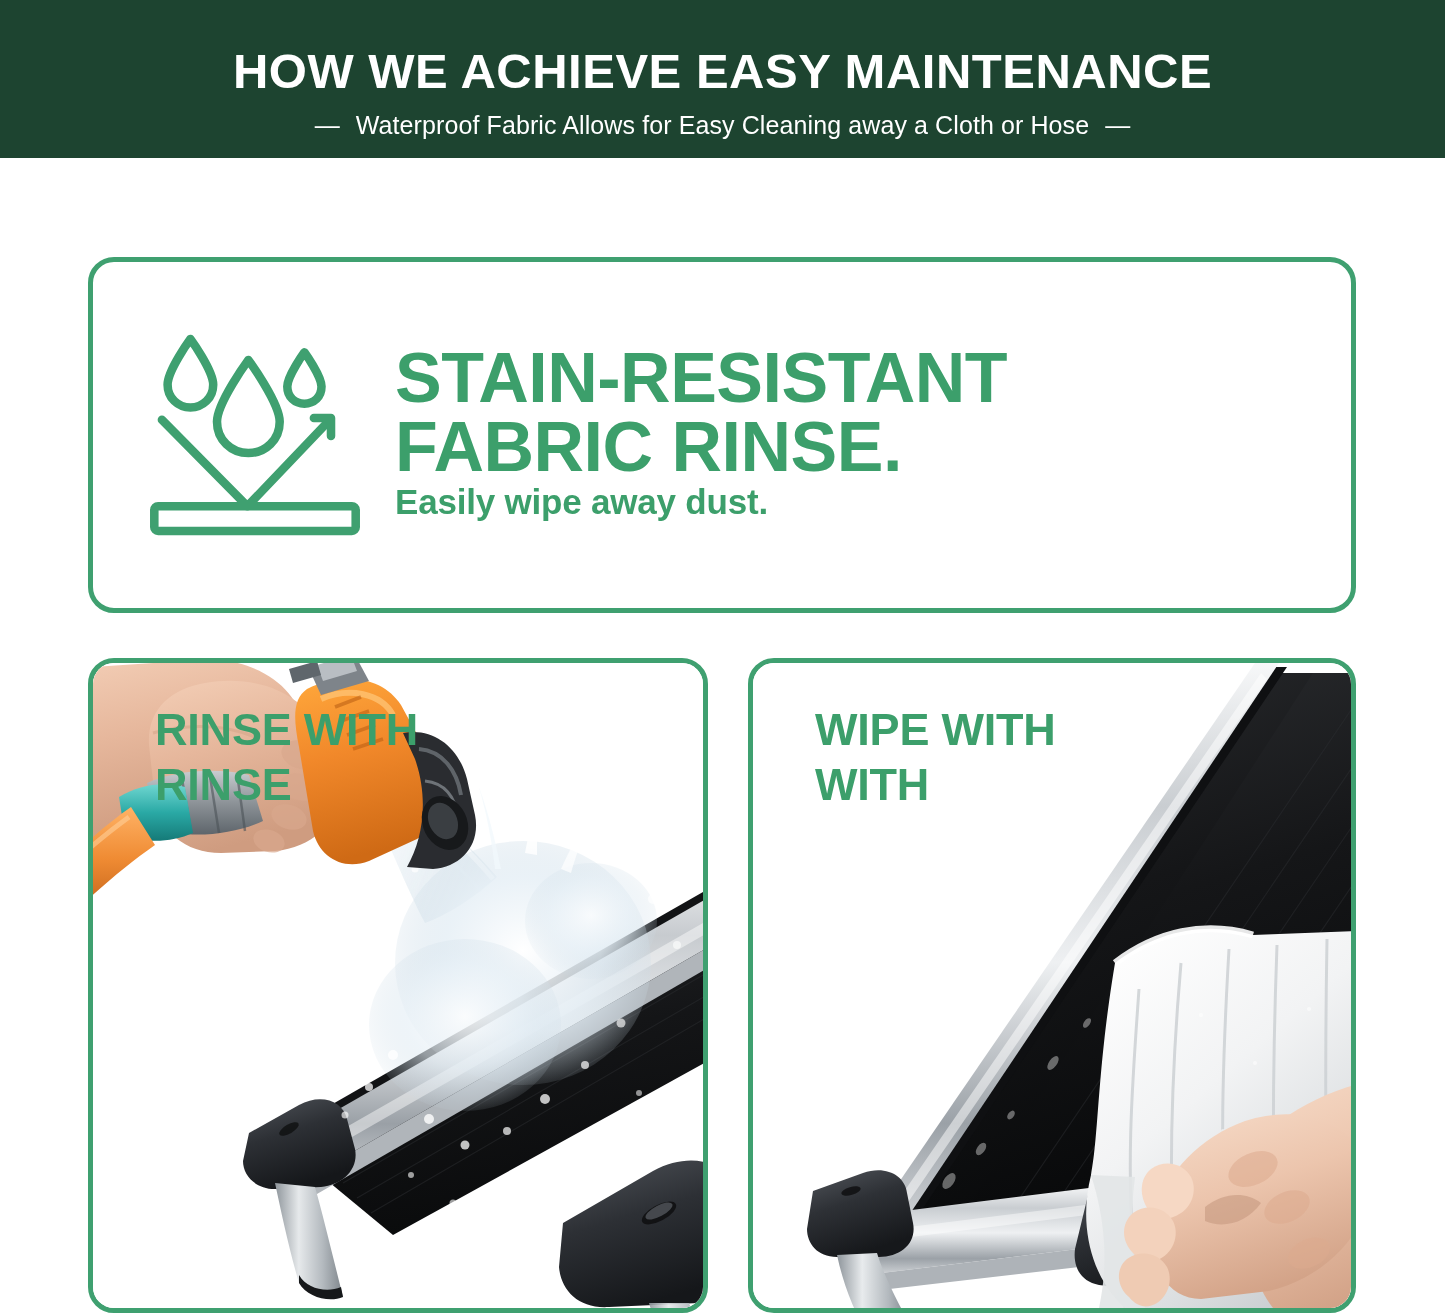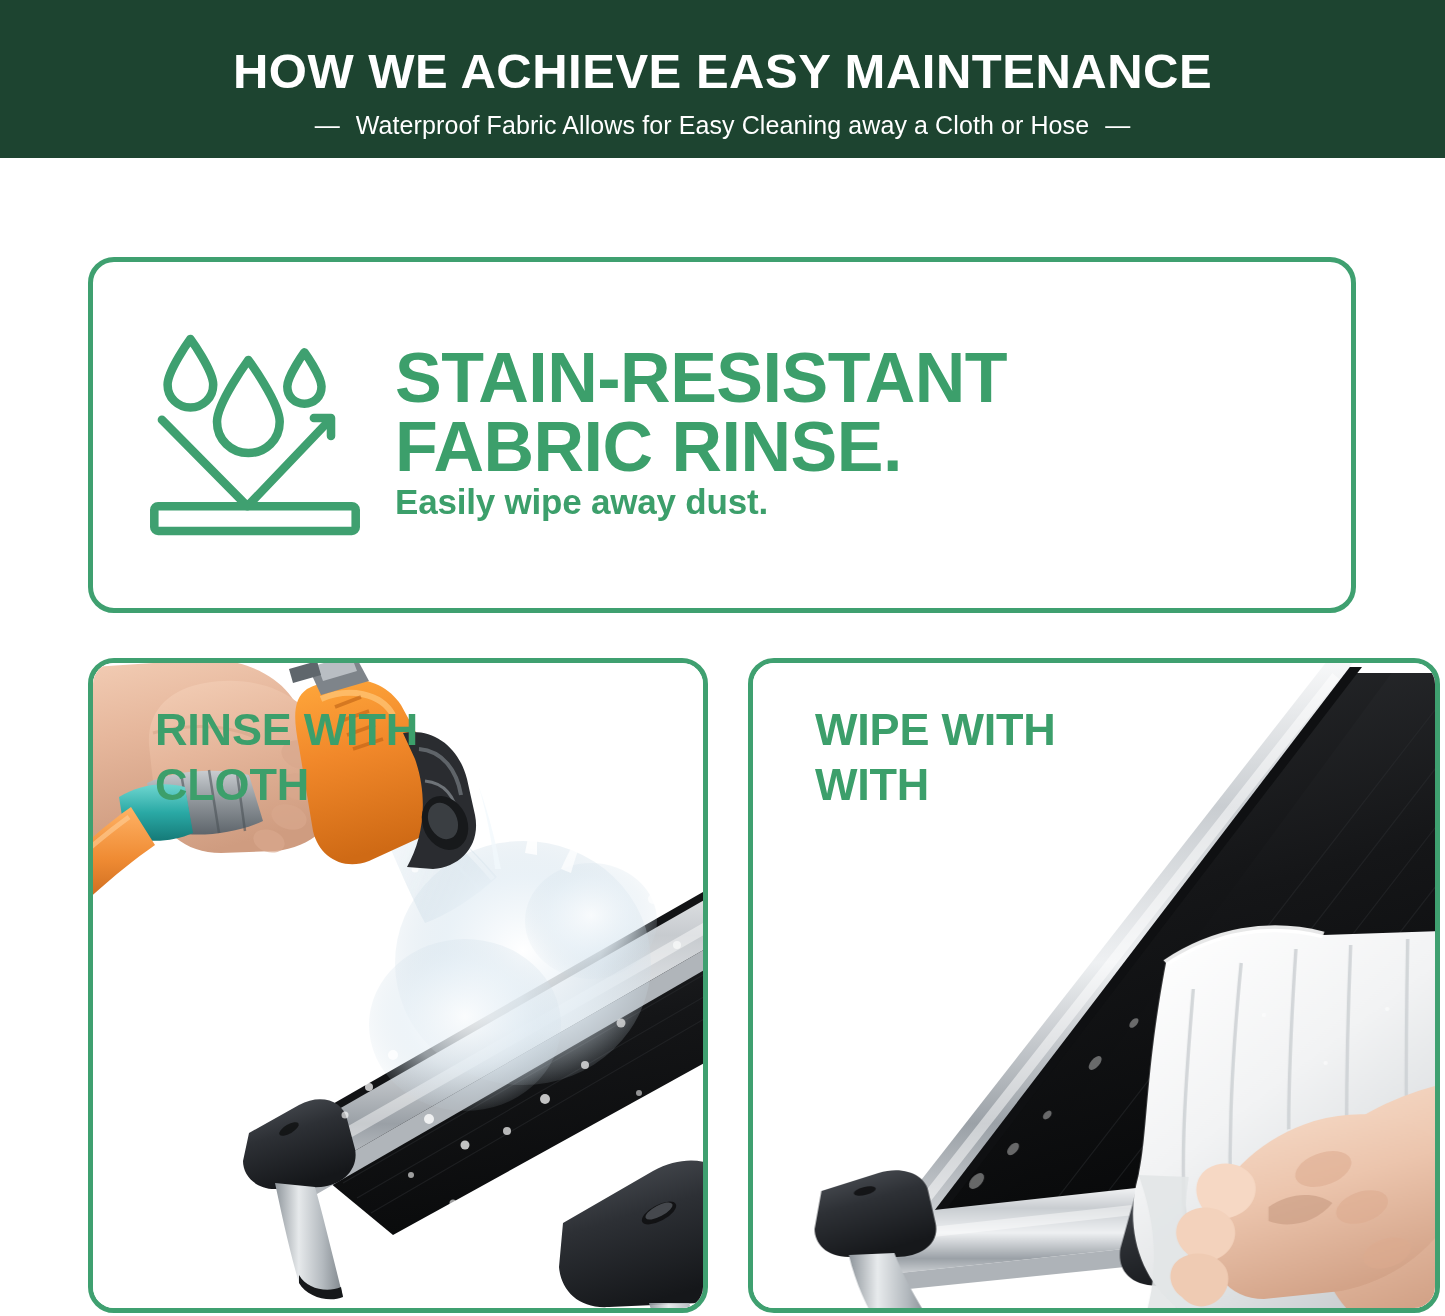--- a/index.html
+++ b/index.html
@@ -41,21 +41,21 @@
   
   .panel {
     position:absolute;
     background:#ffffff;
     border:5px solid #3FA070;
     border-radius:26px;
     overflow:hidden;
   }
   .panel-top   { left:88px;  top:257px;  width:1268px; height:356px; }
   .panel-left  { left:88px;  top:658px;  width:620px;  height:655px; }
-  .panel-right { left:748px; top:658px;  width:692px;  height:655px; }
+  .panel-right { left:748px; top:658px;  width:608px;  height:655px; }
 
   
   .top-inner { display:flex; align-items:center; height:100%; padding:0 14px 0 48px; }
   .drop-icon { width:228px; height:220px; flex:0 0 228px; margin-right:26px; }
   .top-text { flex:1 1 auto; padding-bottom:4px; }
   .top-head {
     color:#3C9F6B;
     font-size:70px; font-weight:bold;
     line-height:0.98; letter-spacing:-0.5px;
     white-space:nowrap;
@@ -330,21 +330,21 @@
             <path d="M-40,210 C-14,186 12,162 38,144 L62,182
                      C36,200 8,224 -18,248 Z" fill="url(#hoseG)"></path>
             <path d="M-34,212 C-10,190 14,170 36,154" stroke="#ffcf97" stroke-width="5" fill="none" opacity="0.6"></path>
           </g>
         </g>
       </svg>
     </div>
 
     <div class="panel-head">
       <div>RINSE WITH</div>
-      <div>CLOTH</div>
+      <div>RINSE</div>
     </div>
   </div>
 
   <div class="panel panel-right">
 
     <div class="photo-stage">
       <svg class="photo-svg" viewBox="0 0 598 645" preserveAspectRatio="none">
         <defs>
           <linearGradient id="meshR" x1="0" y1="0" x2="0.3" y2="1">
             <stop offset="0%" stop-color="#2e3033"></stop>

